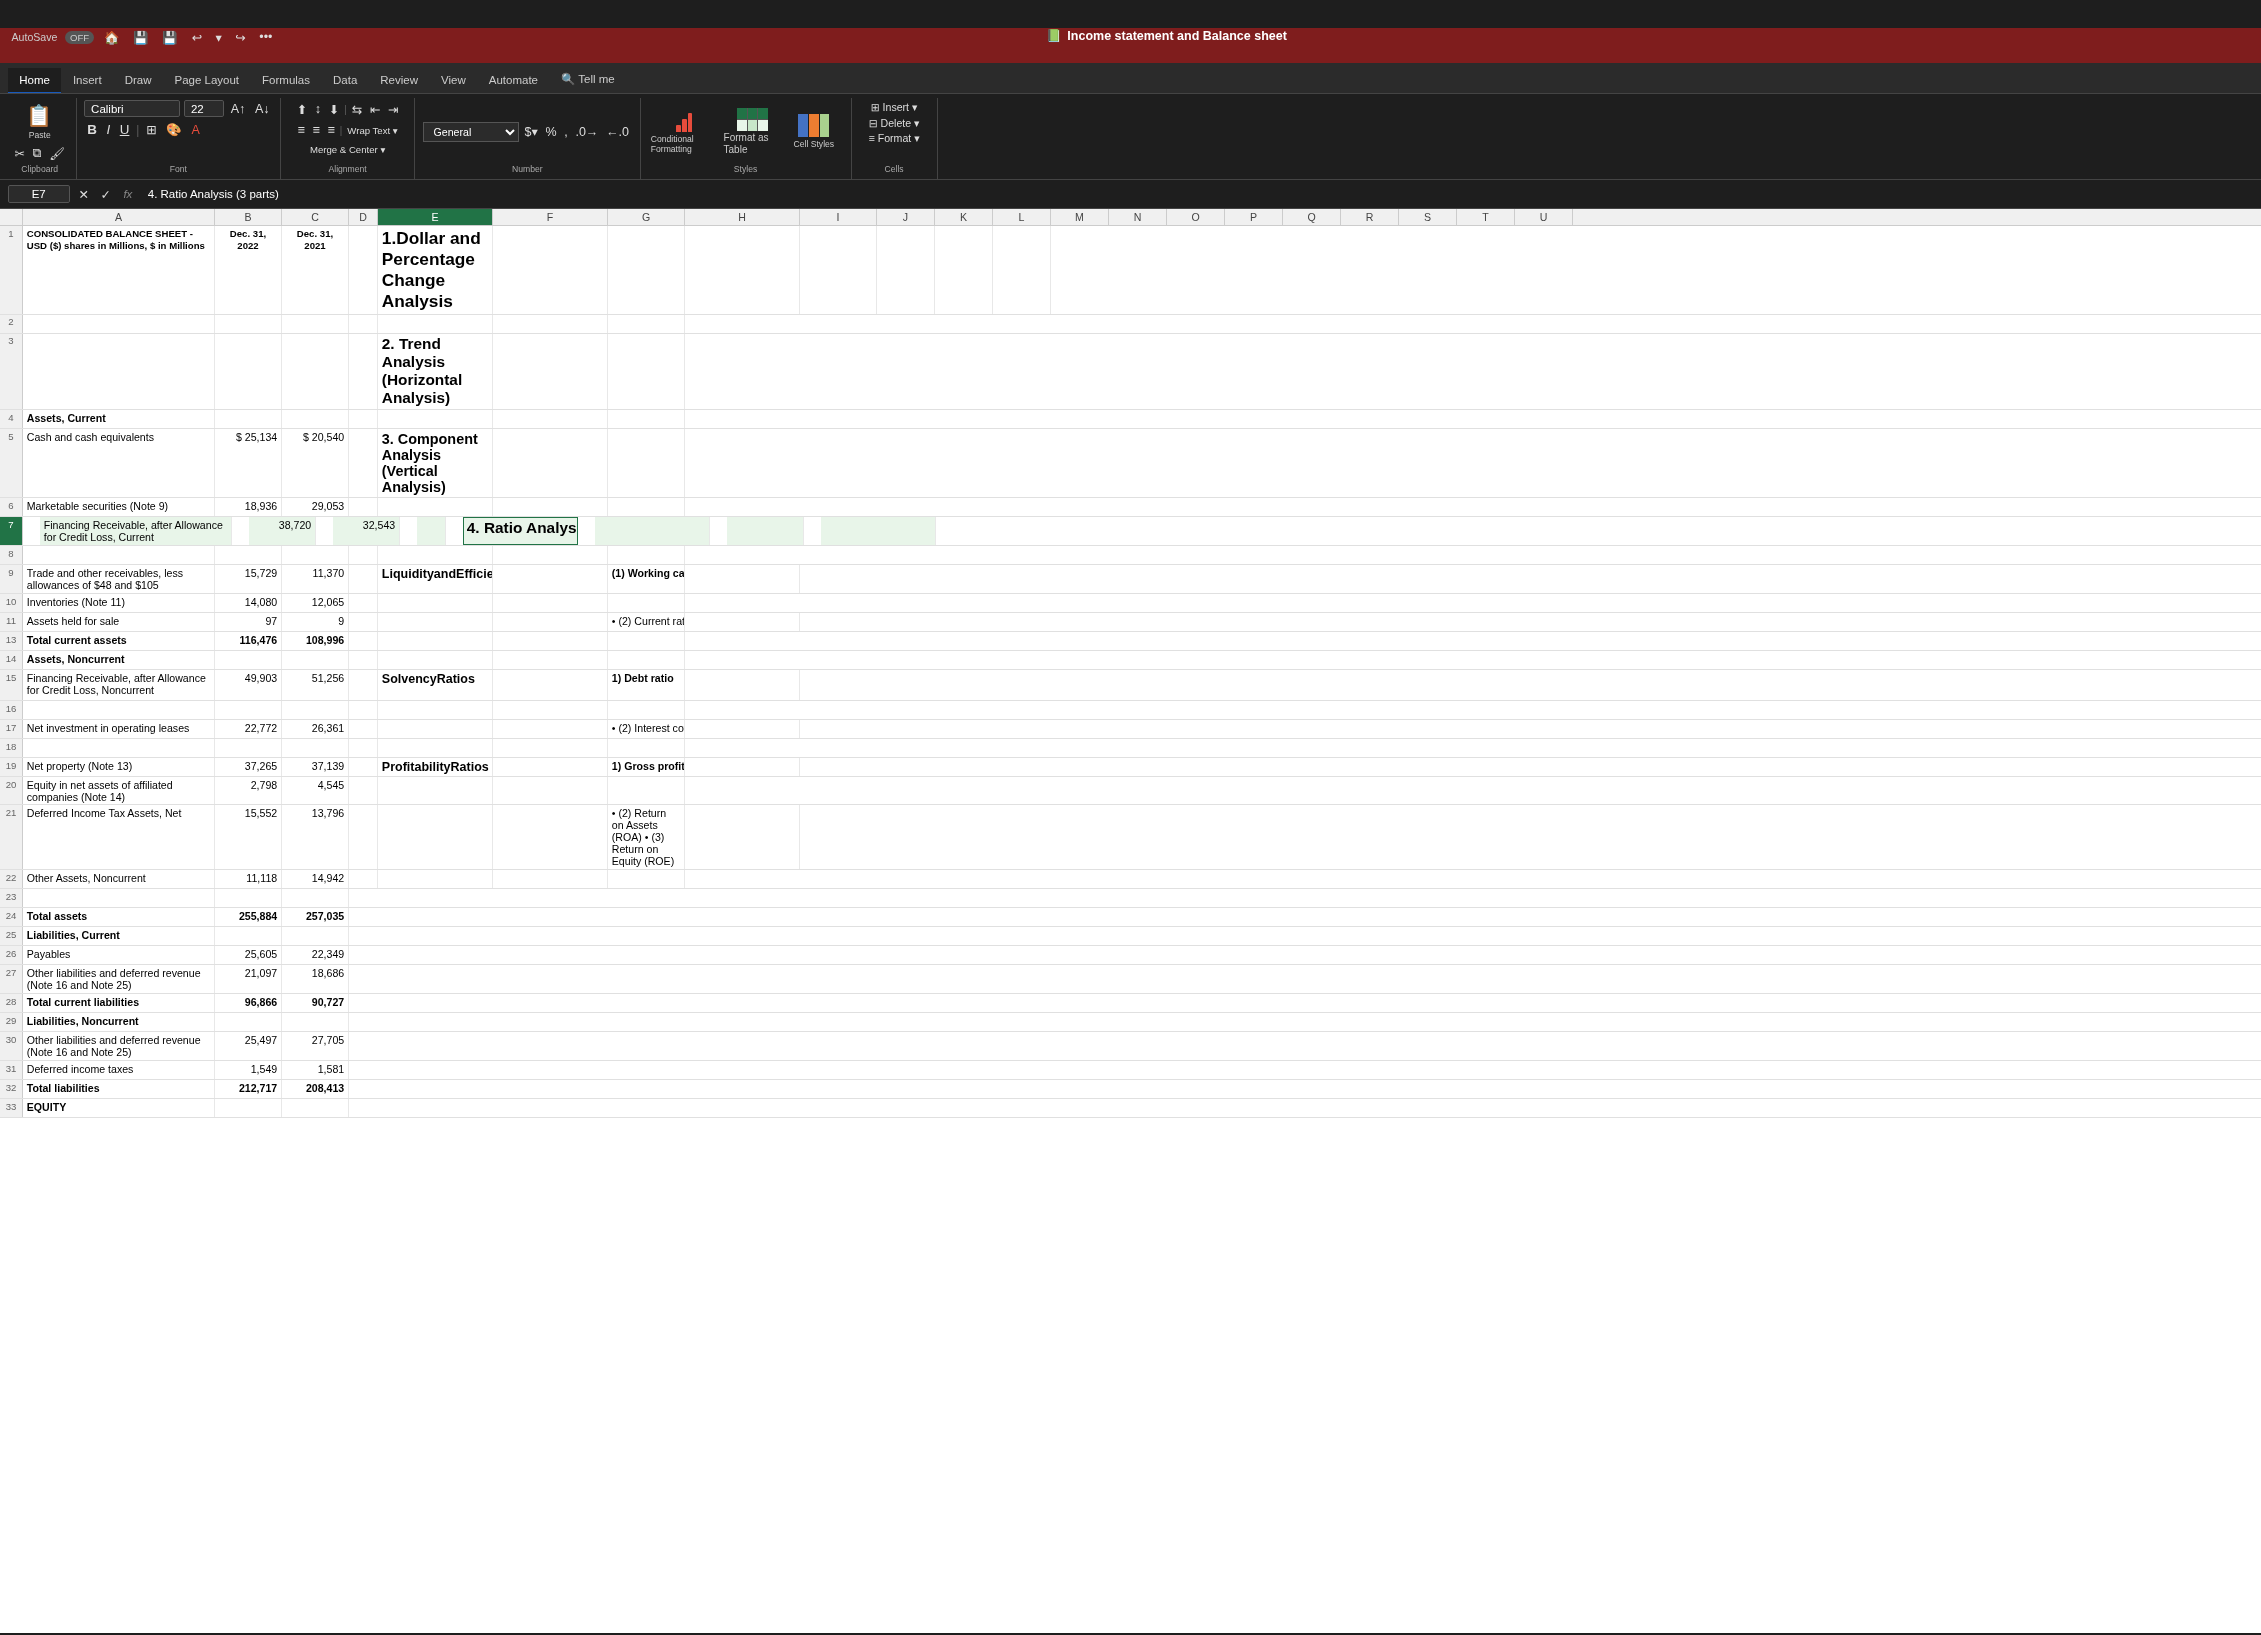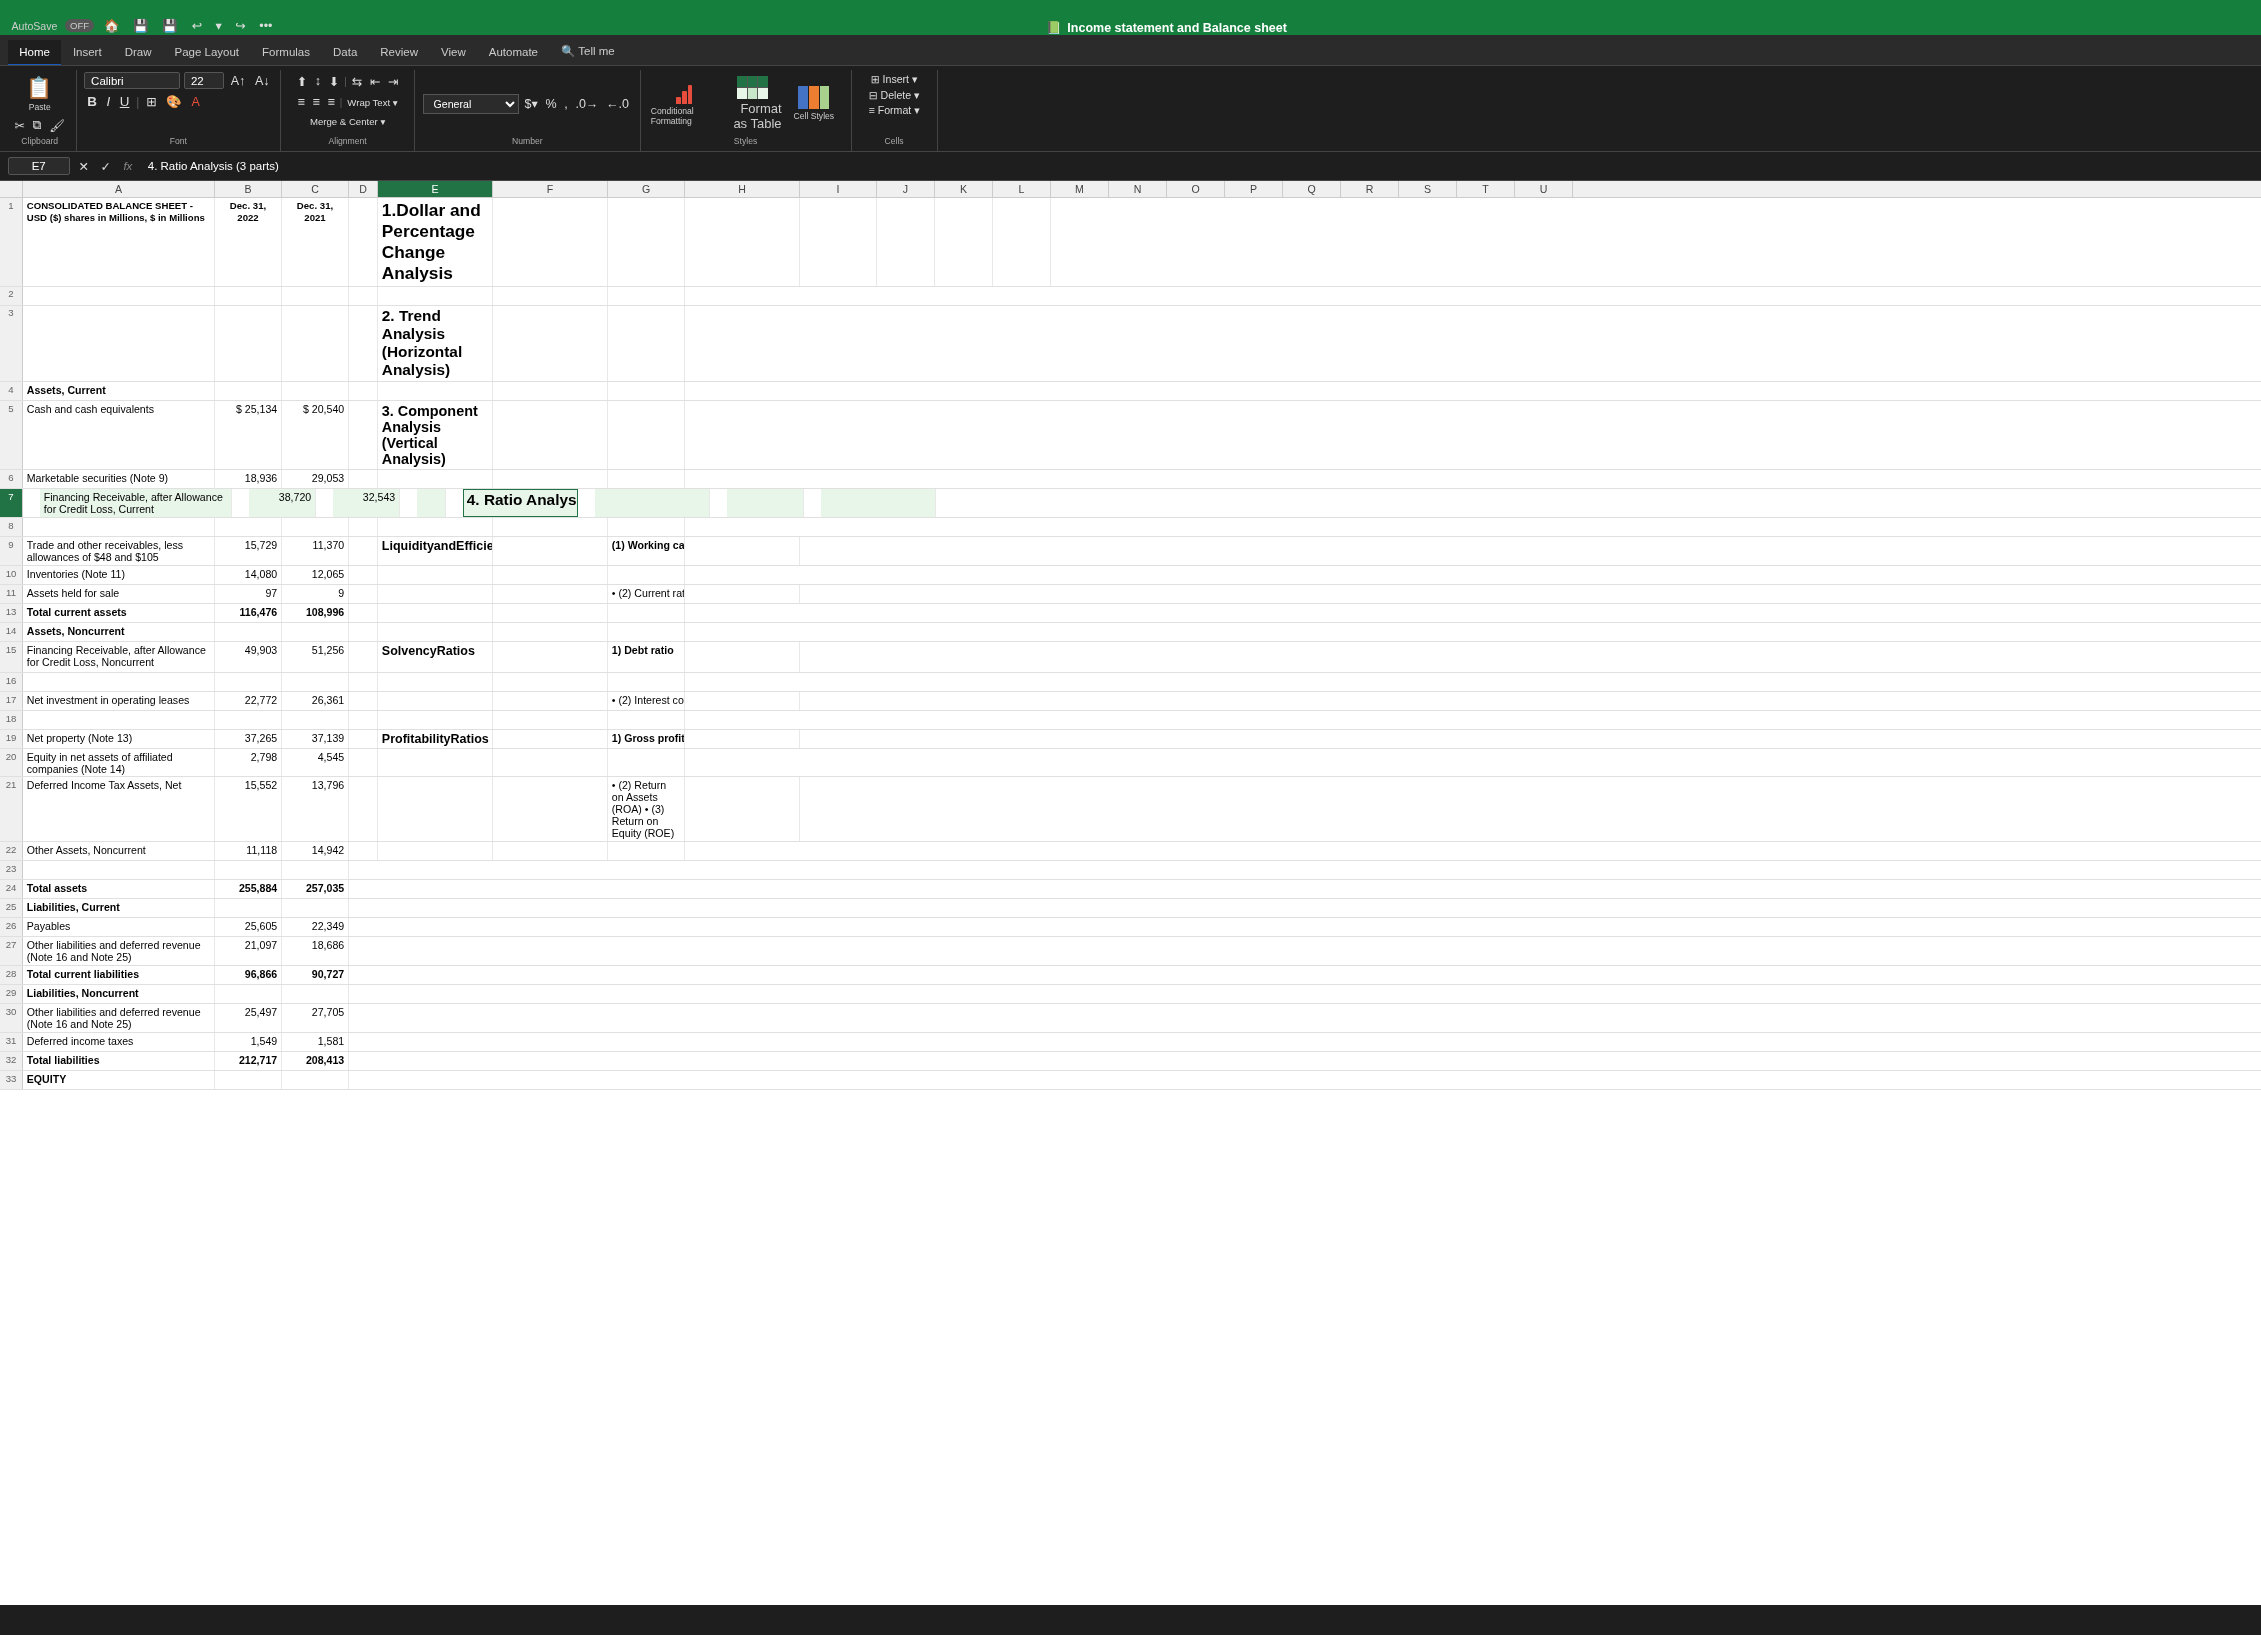--- a/index.html
+++ b/index.html
@@ -1,25 +1,26 @@
 <!DOCTYPE html>
 <html><head>
   <meta charset="utf-8">
   <style>
     * { box-sizing: border-box; margin: 0; padding: 0; }
     body { font-family: 'Segoe UI', Arial, sans-serif; font-size: 11.5px; background: #1e1e1e; color: #fff; overflow: hidden; }
 
     
     #title-bar {
-      background: #15803d;
+      background: #7f1d1d;
       height: 35px;
       display: flex;
-      align-items: flex-end;
+      align-items: flex-start;
       justify-content: space-between;
       padding: 0 11.5px;
+      margin-top: 28px;
     }
     #title-bar .left { display: flex; align-items: center; gap: 7.7px; font-size: 10.6px; color: #ccc; }
     #title-bar .center { font-size: 12.5px; font-weight: 600; color: #fff; display: flex; align-items: center; gap: 5.8px; }
     #title-bar .toggle-off { background: #555; border-radius: 9.6px; padding: 1px 4.8px; font-size: 9.6px; color: #ccc; }
 
     
     #ribbon-tabs {
       background: #2b2b2b;
       height: 31px;
       display: flex;
@@ -403,21 +404,21 @@
 
       <div class="cond-format-icon">
         <div style="width:31px;height:23px;display:grid;grid-template-columns:1fr 1fr 1fr;grid-template-rows:1fr 1fr;gap:1px;background:#555">
           <div style="background:#217346"></div>
             <div style="background:#217346"></div>
             <div style="background:#217346"></div>
           <div style="background:#e8f5e9"></div>
             <div style="background:#c8e6c9"></div>
             <div style="background:#e8f5e9"></div>
         </div>
-        <div style="font-size:13px;color:#ccc;text-align:right;width:58px;white-space:normal;line-height:1.2">Format as Table</div>
+        <div style="font-size:10px;color:#ccc;text-align:left;width:58px;white-space:normal;line-height:1.2">Format as Table</div>
       </div>
 
       <div class="cond-format-icon">
         <div style="display:flex;gap:1px">
           <div style="width:9.6px;height:23px;background:#4472c4"></div>
           <div style="width:9.6px;height:23px;background:#ed7d31"></div>
           <div style="width:9.6px;height:23px;background:#a9d18e"></div>
         </div>
         <div style="font-size:8.6px;color:#ccc;text-align:center;width:53px;white-space:normal;line-height:1.2">Cell Styles</div>
       </div>

